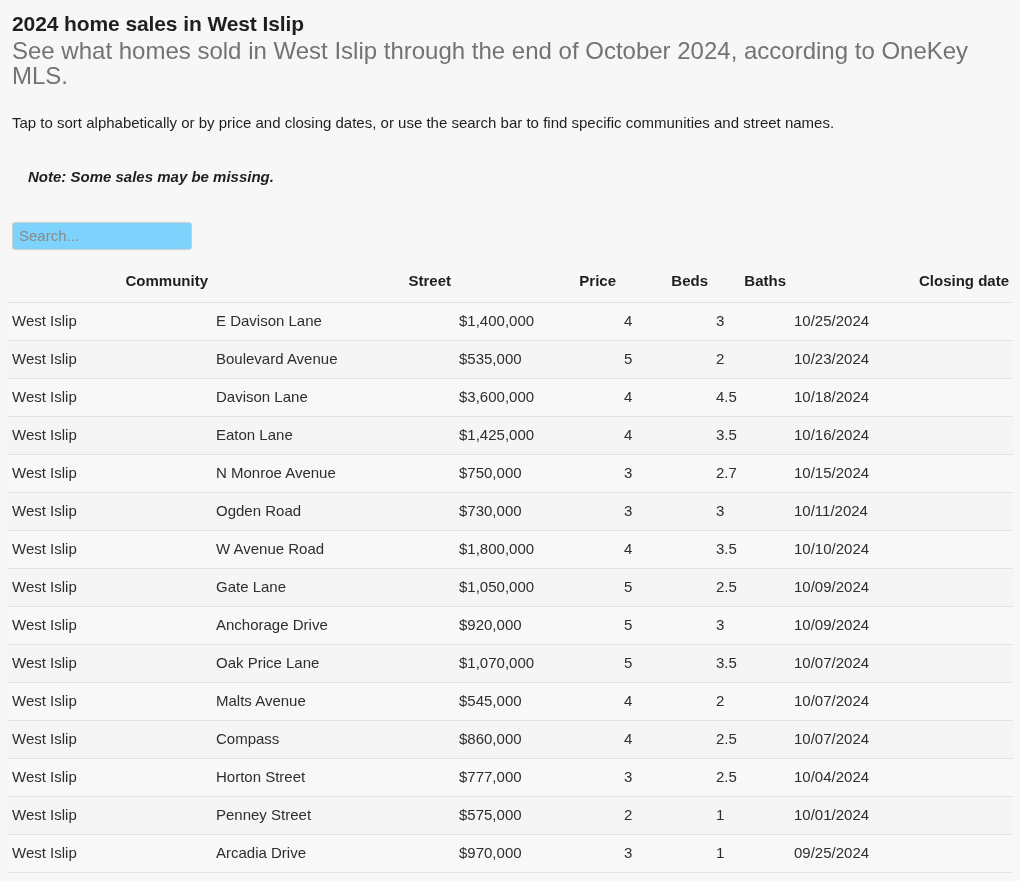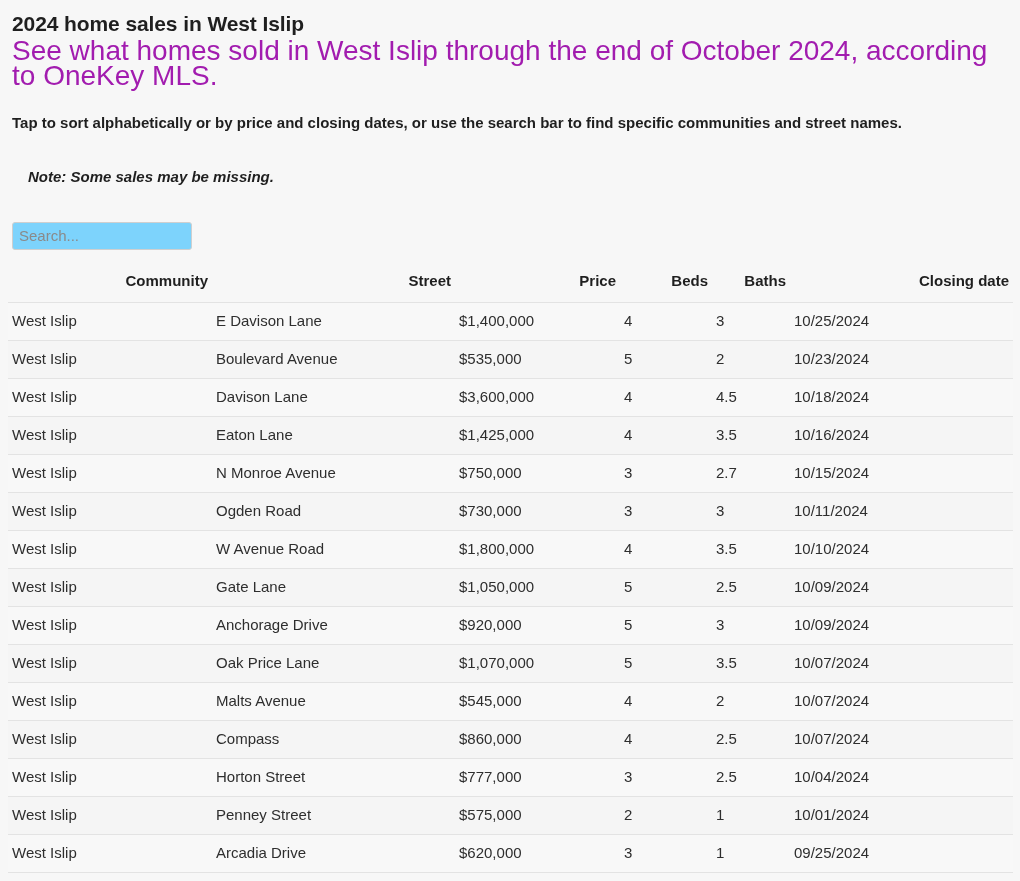--- a/index.html
+++ b/index.html
@@ -28,30 +28,30 @@
     padding: 11px 4px 0 4px;
     font-size: 21px;
     font-weight: bold;
     line-height: 26px;
     letter-spacing: -0.1px;
     color: #1f1f1f;
   }
   .subtitle {
     margin: 0;
     padding: 1px 4px 0 4px;
-    font-size: 28px;
+    font-size: 24px;
     font-weight: normal;
     line-height: 25px;
-    color: #a21caf;
+    color: #737373;
   }
   .instructions {
     margin: 0;
     padding: 25px 4px 0 4px;
     font-size: 15px;
-    font-weight: bold;
+    font-weight: normal;
     line-height: 20px;
     color: #1f1f1f;
   }
   .note {
     margin: 16px;
     padding: 18px 4px 0 4px;
     font-size: 15px;
     font-weight: bold;
     font-style: italic;
     line-height: 20px;
@@ -335,21 +335,21 @@
             <td>West Islip</td>
             <td>Penney Street</td>
             <td>$575,000</td>
             <td>2</td>
             <td>1</td>
             <td>10/01/2024</td>
           </tr>
           <tr>
             <td>West Islip</td>
             <td>Arcadia Drive</td>
-            <td>$620,000</td>
+            <td>$970,000</td>
             <td>3</td>
             <td>1</td>
             <td>09/25/2024</td>
           </tr>
         </tbody>
     </table>
   </div>
 
   <div class="pagination">
     <button class="page-btn prev">‹</button>

